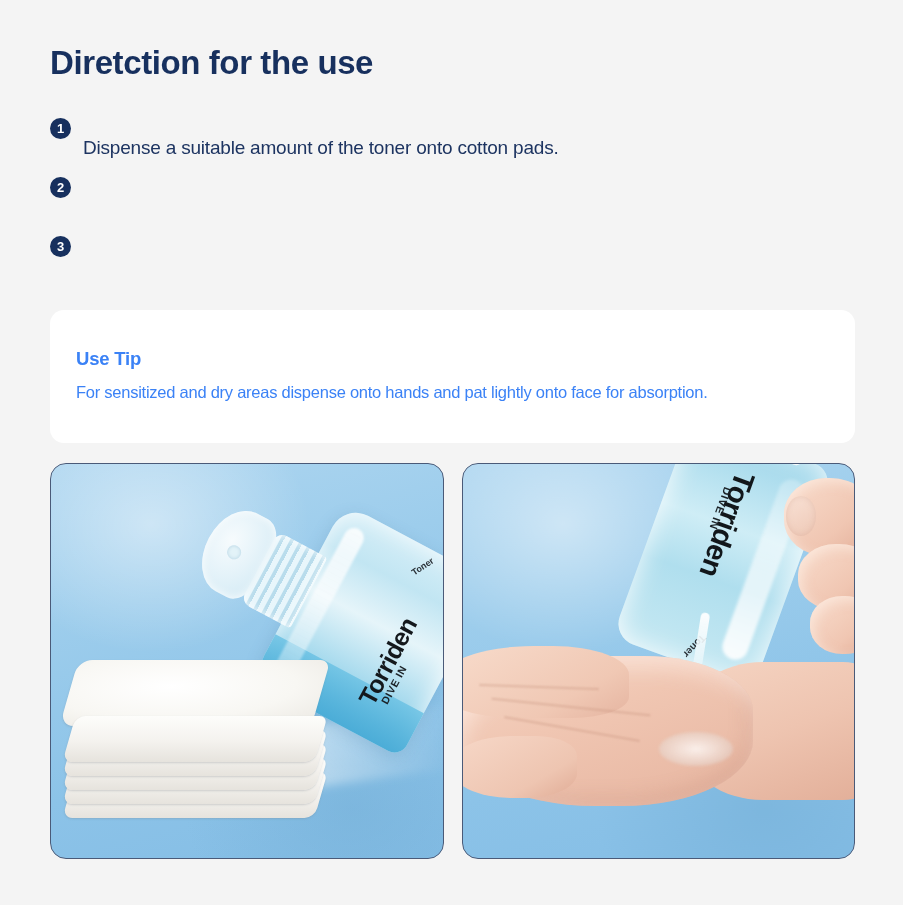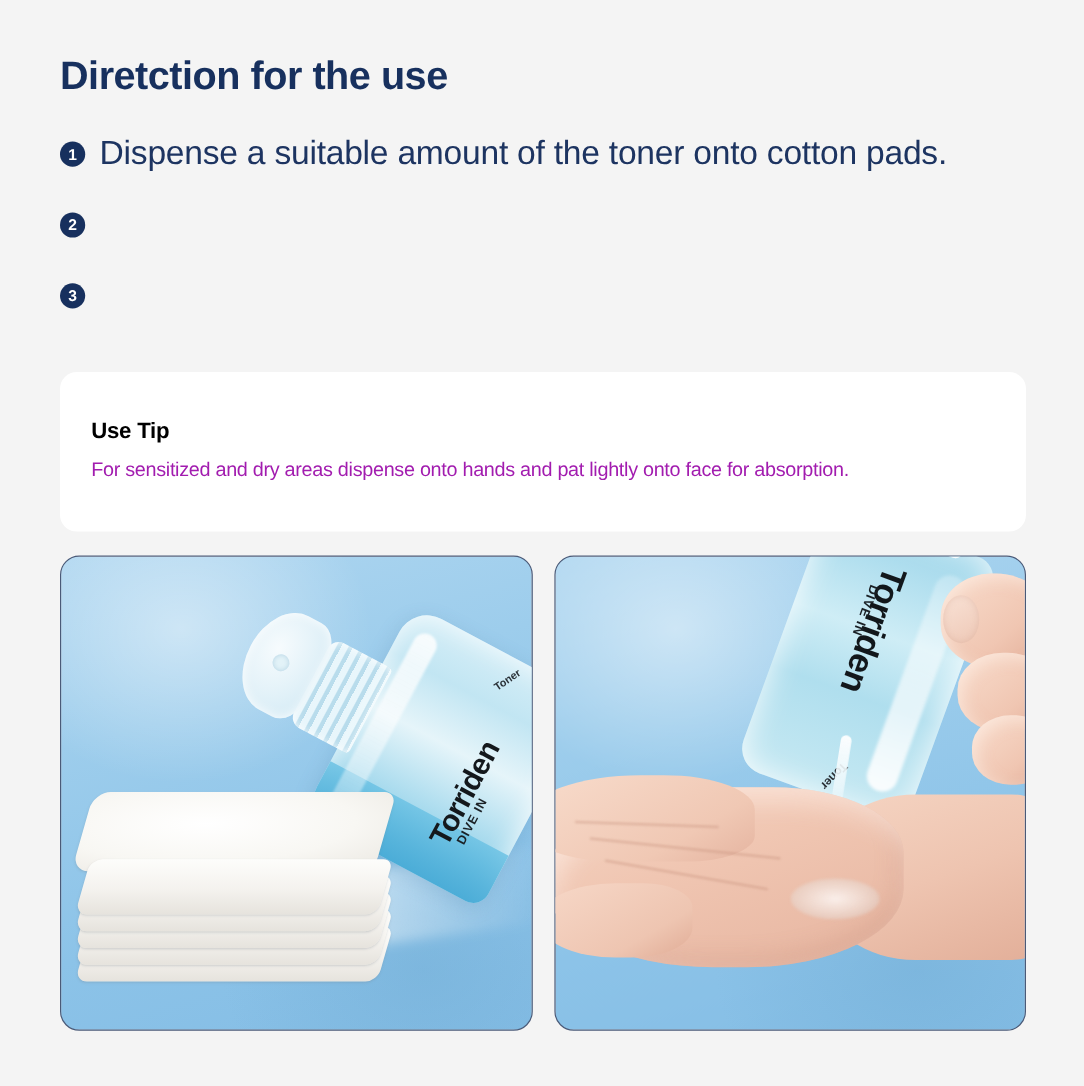--- a/index.html
+++ b/index.html
@@ -50,49 +50,50 @@
     background: #17305e;
     color: #ffffff;
     font-size: 13px;
     font-weight: bold;
     line-height: 21px;
     text-align: center;
     margin-top: 5px;
   }
   .step-text {
     margin-left: 12px;
-    font-size: 28px;
+    font-size: 19px;
     color: #1d3461;
     line-height: 30px;
     letter-spacing: -0.2px;
     white-space: nowrap;
+    margin-top: 20px;
   }
 
   
   .tip-card {
     position: absolute;
     left: 50px;
     top: 310px;
     width: 805px;
     height: 133px;
     background: #ffffff;
     border-radius: 14px;
     box-sizing: border-box;
     padding: 38px 26px 0 26px;
   }
   .tip-title {
     font-size: 18.5px;
     font-weight: bold;
-    color: #000000;
+    color: #3b82f6;
     letter-spacing: -0.2px;
   }
   .tip-body {
     margin-top: 13px;
     font-size: 16.5px;
-    color: #a21caf;
+    color: #3b82f6;
     letter-spacing: -0.25px;
     white-space: nowrap;
   }
 
   
   .photos {
     position: absolute;
     left: 50px;
     top: 463px;
     width: 805px;

